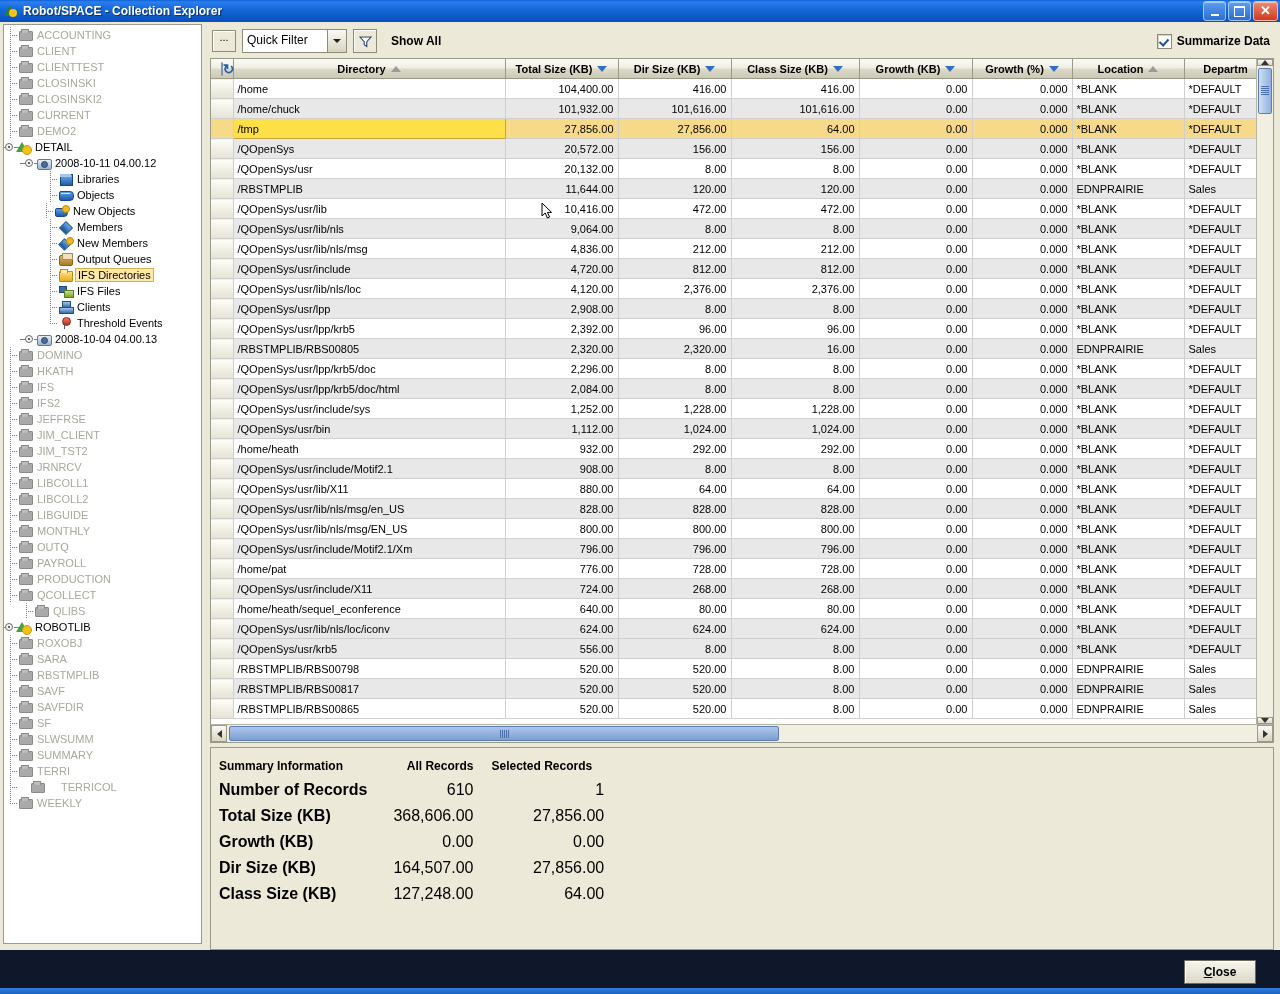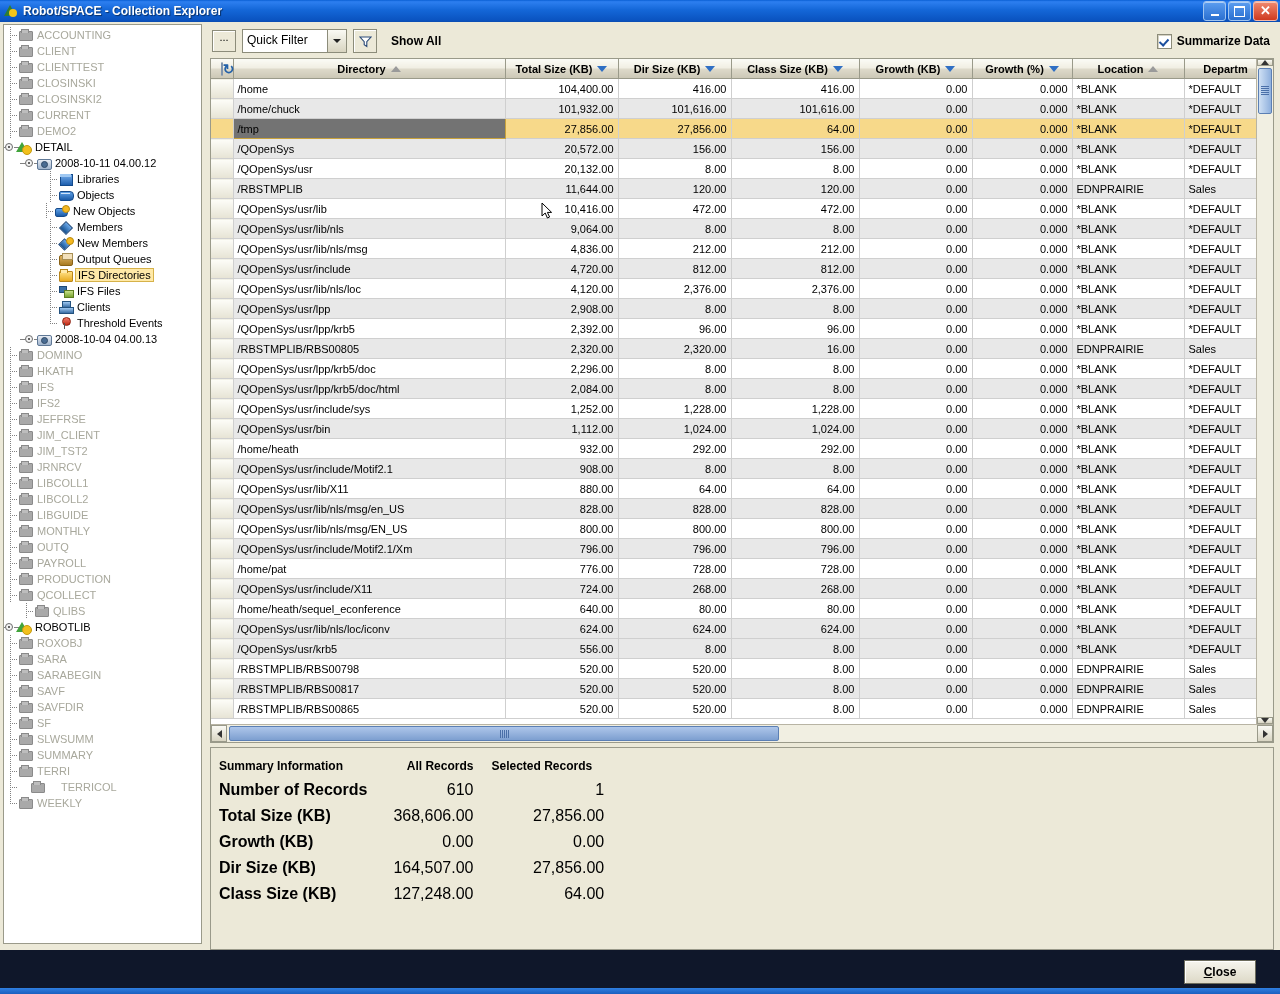--- a/index.html
+++ b/index.html
@@ -348,21 +348,21 @@
     border-right: 1px solid #cfcfcf;
     border-bottom: 1px solid #cfcfcf;
     padding: 0 4px;
     white-space: nowrap; overflow: hidden;
     font-size: 11px; color:#000;
   }
   td.selcell { background: linear-gradient(to bottom,#fdfdf8,#e6e3d4); border-right:1px solid #9a9a8a; }
   tr.odd td { background: #e8e8e8; }
   tr.odd td.selcell { background: linear-gradient(to bottom,#fdfdf8,#e6e3d4); }
   tr.highlight td { background: #f7d98a; }
-  tr.highlight td.c-dir { background:#737373; border:1px solid #c8a23c; }
+  tr.highlight td.c-dir { background:#fde047; border:1px solid #c8a23c; }
   td.num { text-align: right; }
   .grid-hscroll {
     height: 17px; flex: 0 0 auto;
     background: #ece9d8;
     border-top: 1px solid #b8b4a4;
     display:flex; align-items:stretch;
   }
   .sb-arrow {
     width: 16px; background: linear-gradient(to bottom,#fafaf4,#d9d5c3);
     border: 1px solid #9a9a8a; box-sizing:border-box;
@@ -691,21 +691,21 @@
             <span class="tlabel ">ROXOBJ</span>
           </div>
           <div class="tnode" style="padding-left: 0px;">
             <span class="elbow"></span>
             <span class="ico folder-grey"></span>
             <span class="tlabel ">SARA</span>
           </div>
           <div class="tnode" style="padding-left: 0px;">
             <span class="elbow"></span>
             <span class="ico folder-grey"></span>
-            <span class="tlabel ">SARABEGIN</span>
+            <span class="tlabel ">RBSTMPLIB</span>
           </div>
           <div class="tnode" style="padding-left: 0px;">
             <span class="elbow"></span>
             <span class="ico folder-grey"></span>
             <span class="tlabel ">SAVF</span>
           </div>
           <div class="tnode" style="padding-left: 0px;">
             <span class="elbow"></span>
             <span class="ico folder-grey"></span>
             <span class="tlabel ">SAVFDIR</span>

